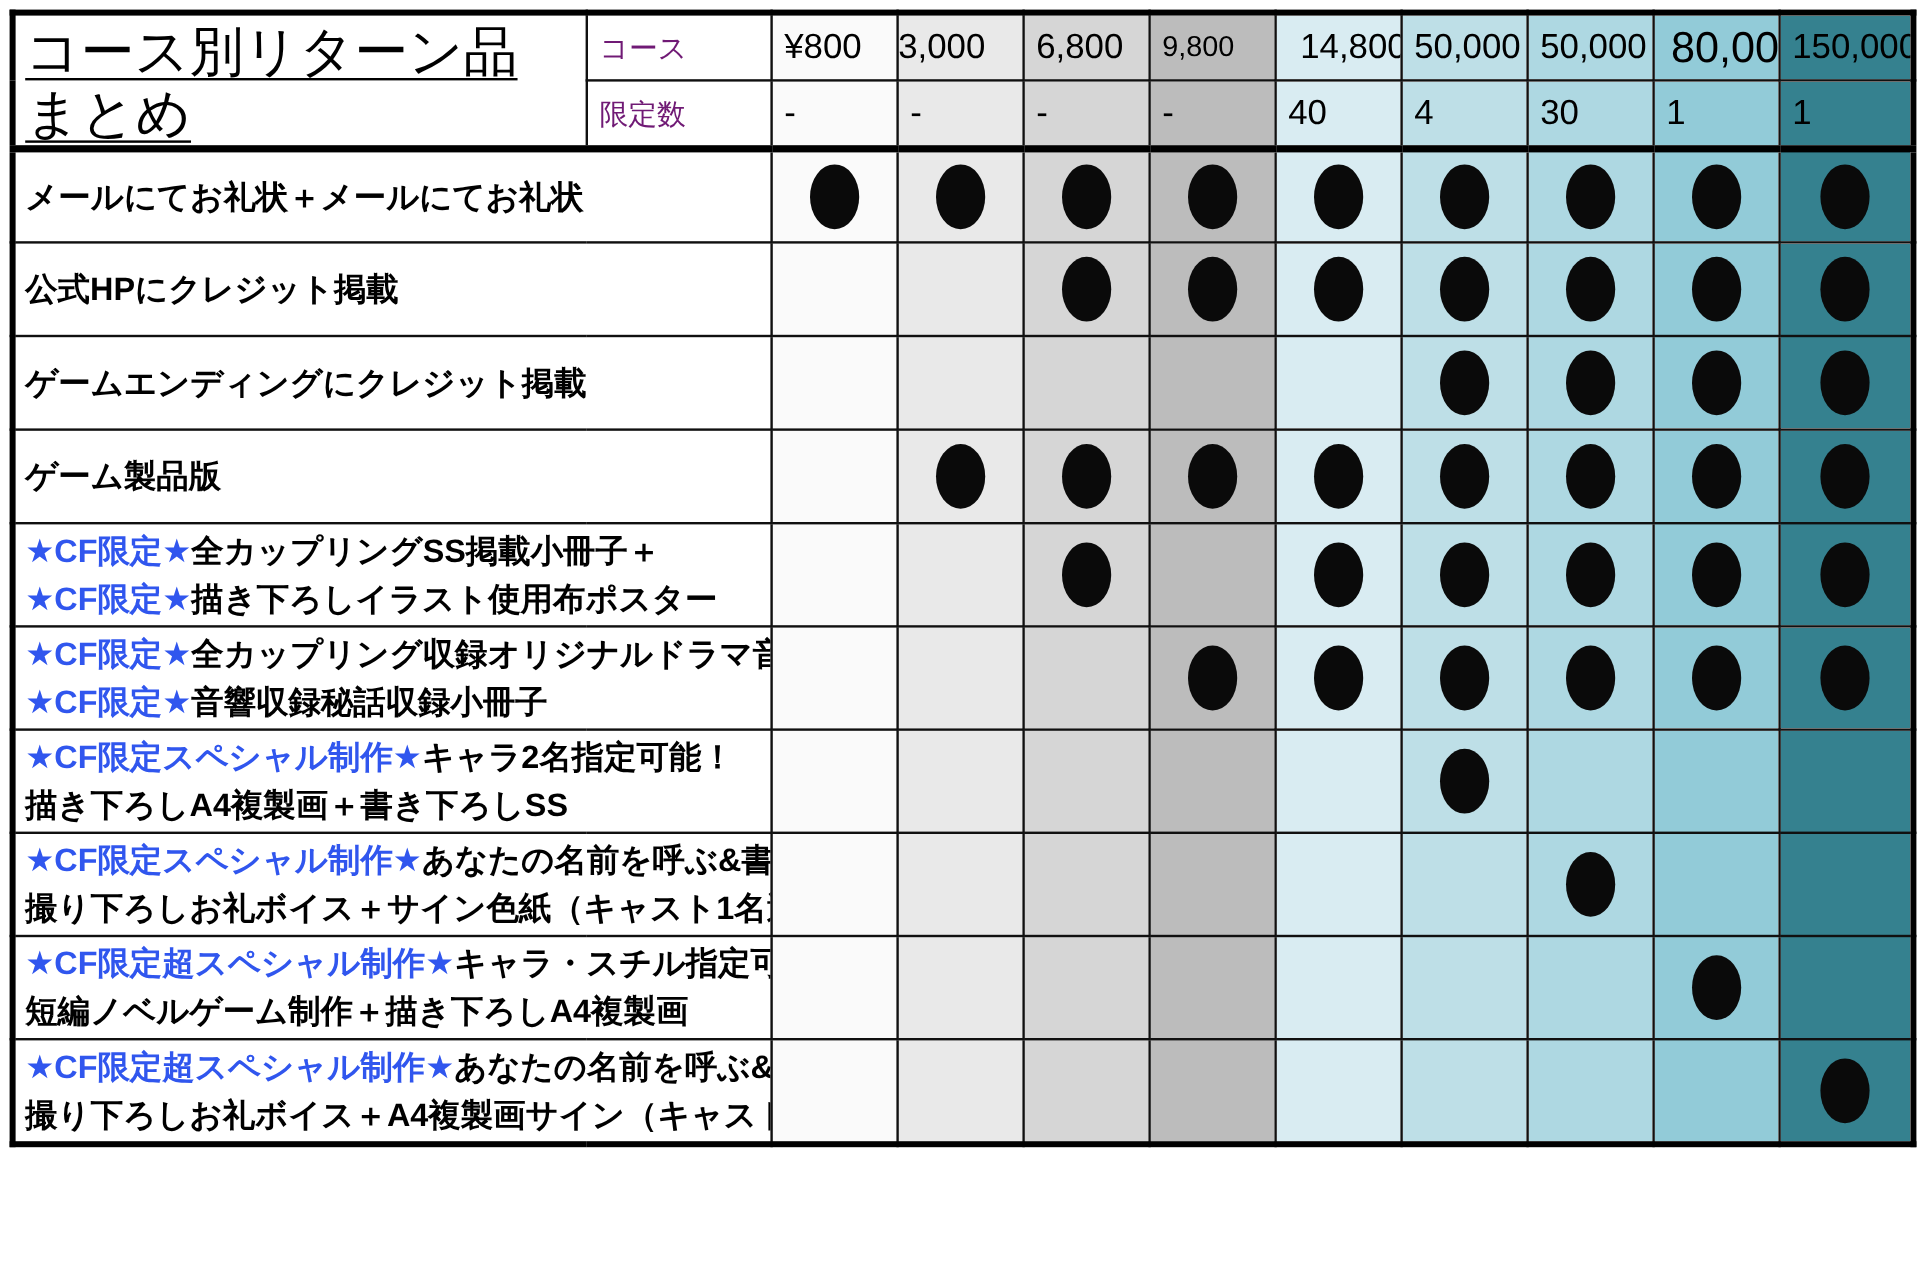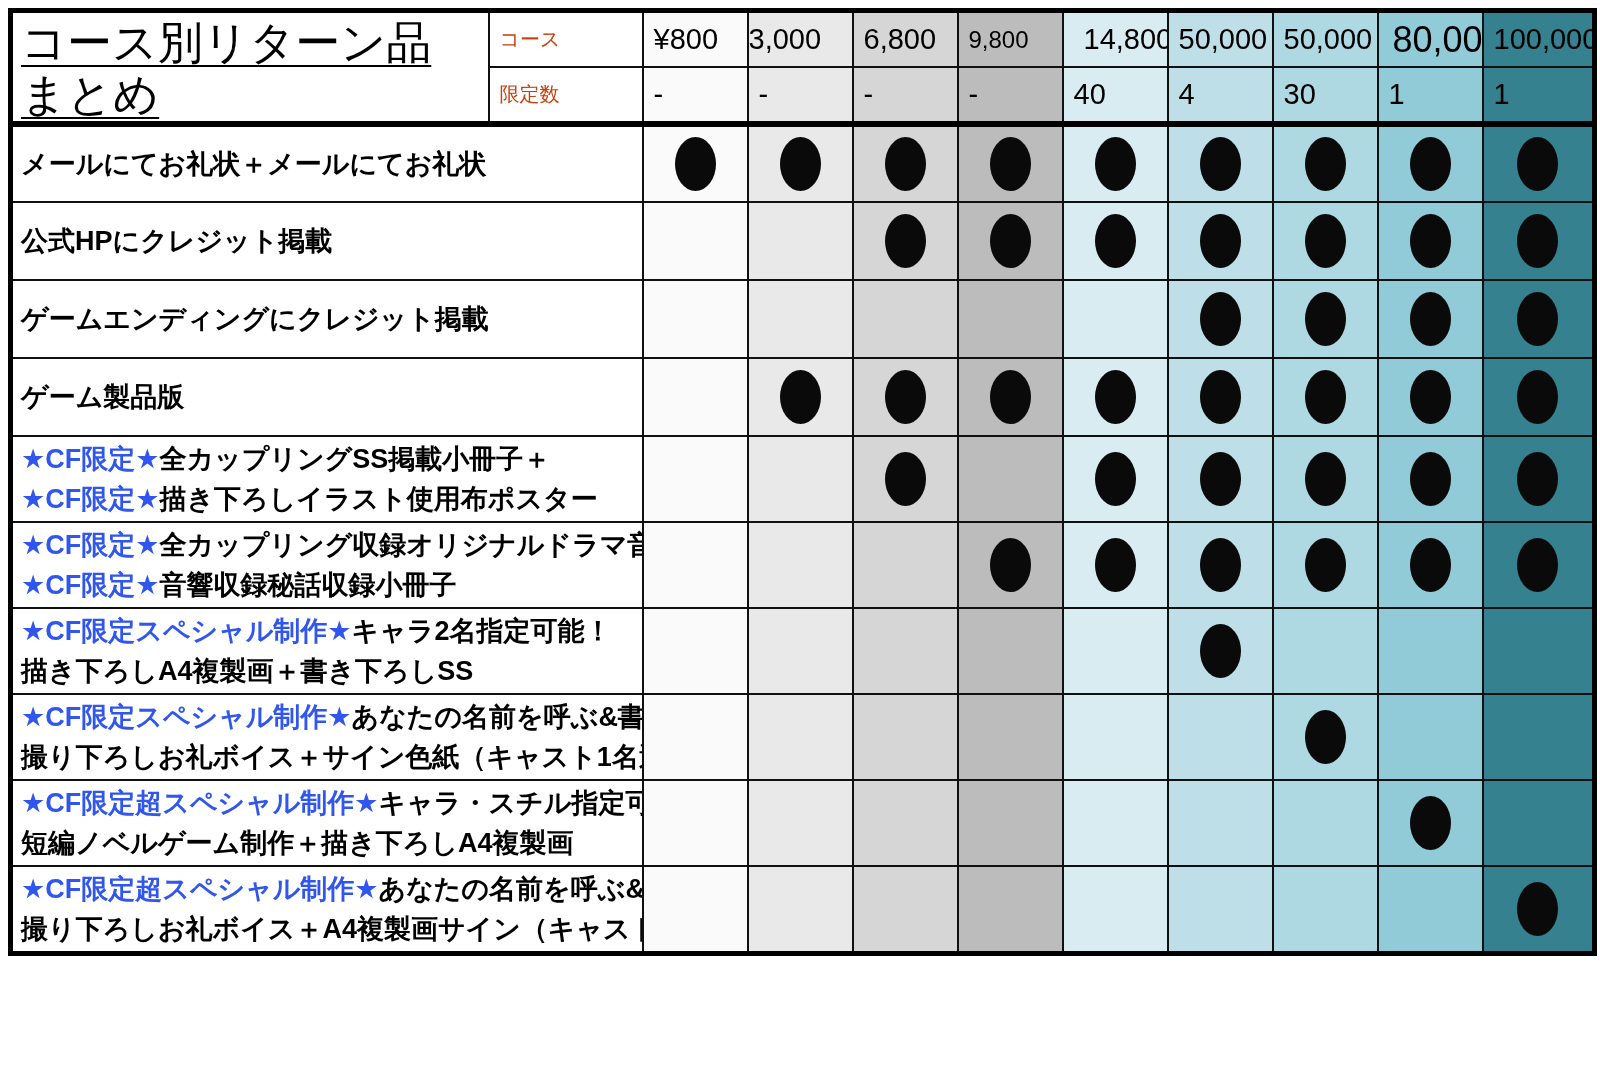--- a/index.html
+++ b/index.html
@@ -31,24 +31,24 @@
     line-height:52px;
     color:#000;
     border-bottom:6px solid #000;
   }
   .title-cell .tline{
     text-decoration:underline;
     text-decoration-thickness:2px;
     text-underline-offset:7px;
   }
   .course-head{
-    font-size:20px;
+    font-size:24px;
     padding:0 0 0 10px;
     vertical-align:middle;
-    color:#c2410c;
+    color:#701a75;
     background:#fff;
     margin-left:28px;
   }
   .price-row td.pcell, .limit-row td.lcell{
     font-size:29px;
     font-weight:500;
     padding:0 0 0 10px;
     vertical-align:middle;
     color:#000;
   }
@@ -103,21 +103,21 @@
         </td>
         <td class="course-head">コース</td>
       <td class="pcell" style="background: rgb(250, 250, 250); font-size: 29px; font-weight: 500; padding-left: 10px; vertical-align: middle;">¥800</td>
           <td class="pcell" style="background: rgb(233, 233, 233); font-size: 29px; font-weight: 500; padding-left: 0; vertical-align: middle;">3,000</td>
           <td class="pcell" style="background: rgb(214, 214, 214); font-size: 29px; font-weight: 500; padding-left: 10px; vertical-align: middle;">6,800</td>
           <td class="pcell" style="background: rgb(188, 188, 188); font-size: 24px; font-weight: 500; padding-left: 10px; vertical-align: middle;">9,800</td>
           <td class="pcell" style="background: rgb(217, 236, 242); font-size: 29px; font-weight: 500; padding-left: 20px; vertical-align: middle;">14,800</td>
           <td class="pcell" style="background: rgb(190, 223, 231); font-size: 29px; font-weight: 500; padding-left: 10px; vertical-align: middle;">50,000</td>
           <td class="pcell" style="background: rgb(174, 216, 226); font-size: 29px; font-weight: 500; padding-left: 10px; vertical-align: middle;">50,000</td>
           <td class="pcell" style="background: rgb(146, 203, 216); font-size: 36px; font-weight: 500; padding-left: 14px; vertical-align: middle;">80,000</td>
-          <td class="pcell" style="background: rgb(53, 129, 143); font-size: 29px; font-weight: 500; padding-left: 10px; vertical-align: middle;">100,000</td>
+          <td class="pcell" style="background: rgb(53, 129, 143); font-size: 29px; font-weight: 500; padding-left: 10px; vertical-align: middle;">150,000</td>
         </tr>
       <tr class="hrow limit-row">
         <td class="course-head">限定数</td>
       <td class="lcell" style="background: rgb(250, 250, 250); font-size: 29px; font-weight: 500; padding-left: 10px; vertical-align: middle;">-</td>
           <td class="lcell" style="background: rgb(233, 233, 233); font-size: 29px; font-weight: 500; padding-left: 10px; vertical-align: middle;">-</td>
           <td class="lcell" style="background: rgb(214, 214, 214); font-size: 29px; font-weight: 500; padding-left: 10px; vertical-align: middle;">-</td>
           <td class="lcell" style="background: rgb(188, 188, 188); font-size: 29px; font-weight: 500; padding-left: 10px; vertical-align: middle;">-</td>
           <td class="lcell" style="background: rgb(217, 236, 242); font-size: 29px; font-weight: 500; padding-left: 10px; vertical-align: middle;">40</td>
           <td class="lcell" style="background: rgb(190, 223, 231); font-size: 29px; font-weight: 500; padding-left: 10px; vertical-align: middle;">4</td>
           <td class="lcell" style="background: rgb(174, 216, 226); font-size: 29px; font-weight: 500; padding-left: 10px; vertical-align: middle;">30</td>

